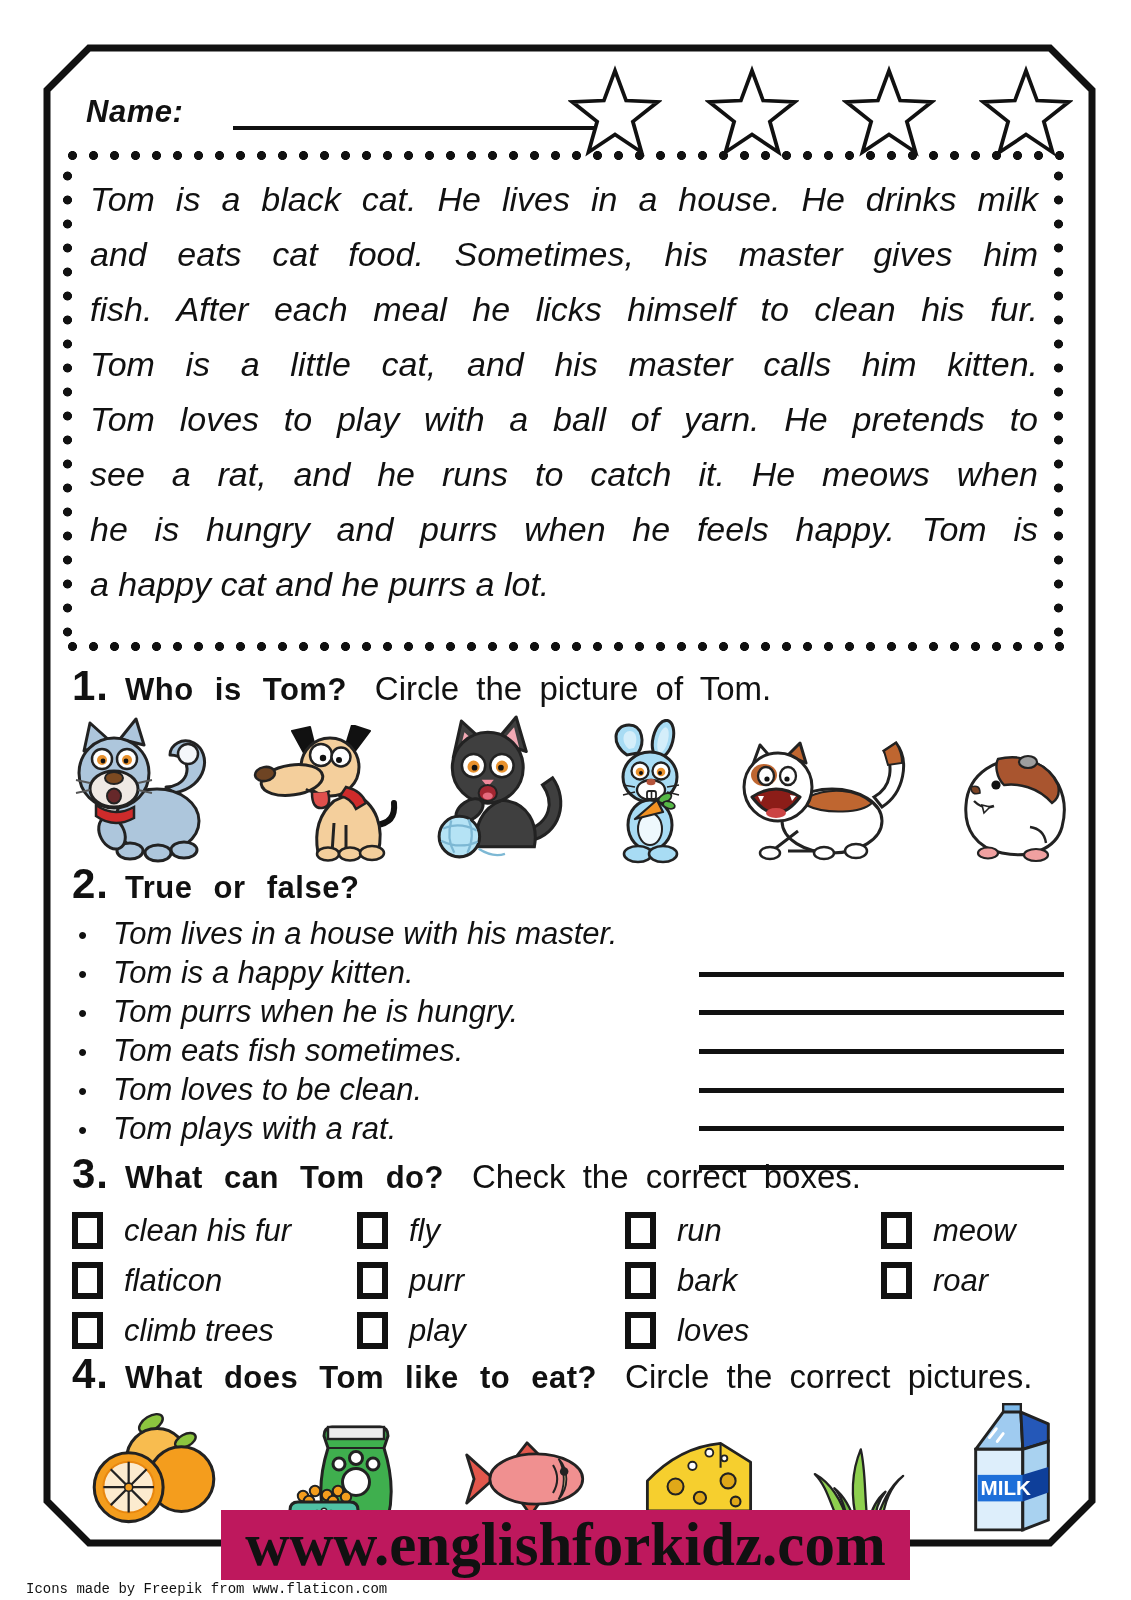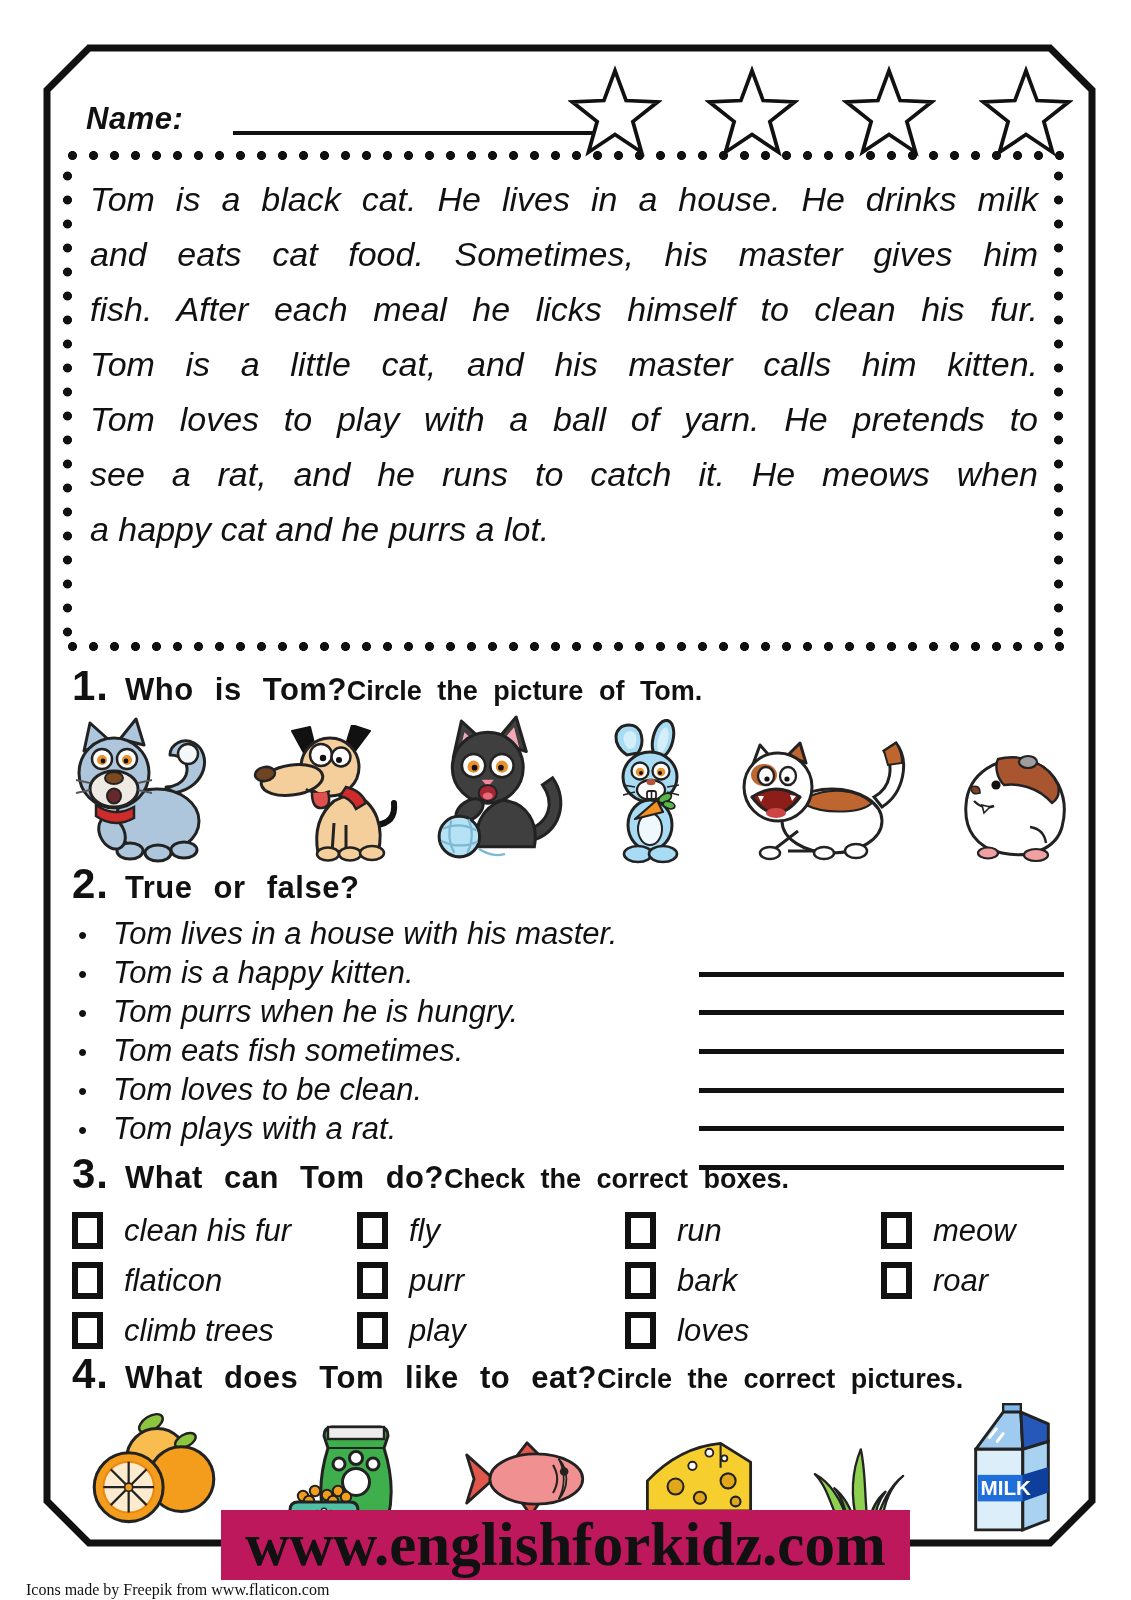--- a/index.html
+++ b/index.html
@@ -5,21 +5,21 @@
   * { margin:0; padding:0; box-sizing:border-box; }
   html,body { background:#fff; }
   #page {
     position:relative; width:1131px; height:1600px; background:#fff;
     font-family:"Liberation Sans", sans-serif; color:#111; overflow:hidden;
   }
   
   #border-svg { position:absolute; left:0; top:0; z-index:1; }
 
   
-  .name-group { position:absolute; left:86px; top:101px; display:flex; z-index:2;gap:40px; }
+  .name-group { position:absolute; left:86px; top:94px; display:flex; align-items:flex-end; z-index:2;gap:40px; }
   .name-label { font-size:31px; font-style:italic; font-weight:bold; letter-spacing:.5px; }
   .name-line  { width:388px; border-bottom:4px solid #111; margin-left:10px; height:34px; }
   .stars-group { position:absolute; right:58px; top:62px; display:flex; gap:43px; z-index:2; }
   .star { width:94px; height:100px; }
 
   
   .passage-box { position:absolute; left:62px; top:150px; width:1002px; height:502px; z-index:2; }
   .dots-h { position:absolute; left:0; right:0; height:11px;
     background-image:radial-gradient(circle, #111 4.2px, transparent 4.8px);
     background-size:21px 11px; background-repeat:repeat-x; background-position:left center; }
@@ -30,21 +30,21 @@
   .dots-left { left:0; } .dots-right { right:0; }
   .passage-text { position:absolute; left:28px; right:26px; top:22px; }
   .passage-text p { font-size:34px; font-style:italic; line-height:55px; white-space:normal; }
   .passage-text p.just { text-align:justify; text-align-last:justify; }
   .passage-text p.lastline { text-align:left; }
 
   
   .q-head { display:flex; align-items:baseline; }
   .q-num { font-size:42px; font-weight:bold; letter-spacing:1px; }
   .q-title { font-size:31px; font-weight:bold; letter-spacing:.5px; word-spacing:12px; margin-left:16px; }
-  .q-instr { font-size:27px; font-weight:bold; word-spacing:8px; }
+  .q-instr { font-size:33px; font-weight:normal; word-spacing:8px; margin-left:28px; }
 
   .q1 { position:absolute; left:72px; top:662px; width:995px; z-index:2; }
   .animal-row { position:absolute; left:58px; top:702px; width:1016px; height:165px;
     display:flex; justify-content:space-between; align-items:flex-end; z-index:2; }
 
   .q2 { position:absolute; left:72px; top:860px; width:992px; z-index:2; }
   .q2-body { display:flex; margin-top:8px; }
   .q2-list { width:615px; list-style:none; }
   .q2-list li { display:flex; align-items:baseline; height:39px; font-size:31px; font-style:italic; white-space:nowrap; }
   .bullet { font-size:26px; font-style:normal; margin-right:26px; margin-left:6px; }
@@ -57,22 +57,22 @@
   .checkbox { width:31px; height:37px; border:6px solid #111; background:#fff; flex:0 0 auto; }
   .check-label { font-size:31px; font-style:italic; margin-left:21px; white-space:nowrap; }
 
   .q4 { position:absolute; left:72px; top:1350px; width:1000px; z-index:2; }
   .food-row { position:absolute; left:78px; top:1396px; width:988px; height:142px;
     display:flex; justify-content:space-between; align-items:flex-end; z-index:2; }
 
   .site-footer { position:absolute; left:0; top:1510px; width:1131px; text-align:center; z-index:3; }
   .site-footer span { display:inline-block; background:#be185d; padding:0 24px;
     font-family:"Liberation Serif", serif; font-weight:bold; font-size:61px; }
-  .attribution { position:absolute; left:26px; top:1581px; font-family:Liberation Serif, serif;
-    font-size:16px; z-index:2; }
+  .attribution { position:absolute; left:26px; top:1581px; font-family:Liberation Mono, monospace;
+    font-size:14px; z-index:2; }
 </style>
 </head>
 <body>
 
 <div id="page">
 
   <svg id="border-svg" width="1131" height="1600">
     <polygon points="89,48 1050,48 1092,90 1092,1501 1050,1543 89,1543 47,1501 47,90" fill="none" stroke="#111" stroke-width="7"></polygon>
   </svg>
 
@@ -100,20 +100,21 @@
     <div class="dots-h dots-bottom"></div>
     <div class="dots-v dots-left"></div>
     <div class="dots-v dots-right"></div>
     <div class="passage-text">
       <p class="just">Tom is a black cat. He lives in a house. He drinks milk</p>
       <p class="just">and eats cat food. Sometimes, his master gives him</p>
       <p class="just">fish. After each meal he licks himself to clean his fur.</p>
       <p class="just">Tom is a little cat, and his master calls him kitten.</p>
       <p class="just">Tom loves to play with a ball of yarn. He pretends to</p>
       <p class="just">see a rat, and he runs to catch it. He meows when</p>
+      <p class="just">he is hungry and purrs when he feels happy. Tom is</p>
       <p class="lastline">a happy cat and he purrs a lot.</p>
     </div>
   </div>
 
   <div class="q1">
     <div class="q-head">
       <span class="q-num">1.</span>
       <span class="q-title">Who is Tom?</span>
       <span class="q-instr">Circle the picture of Tom.</span>
     </div>

